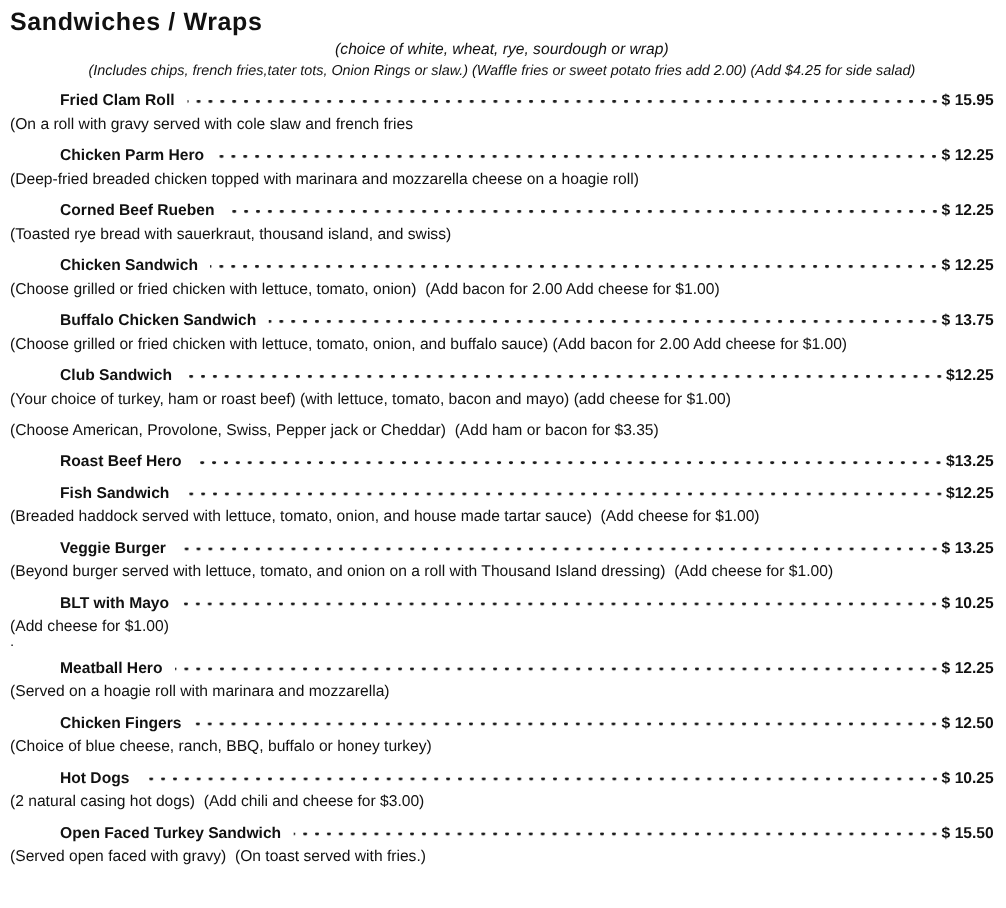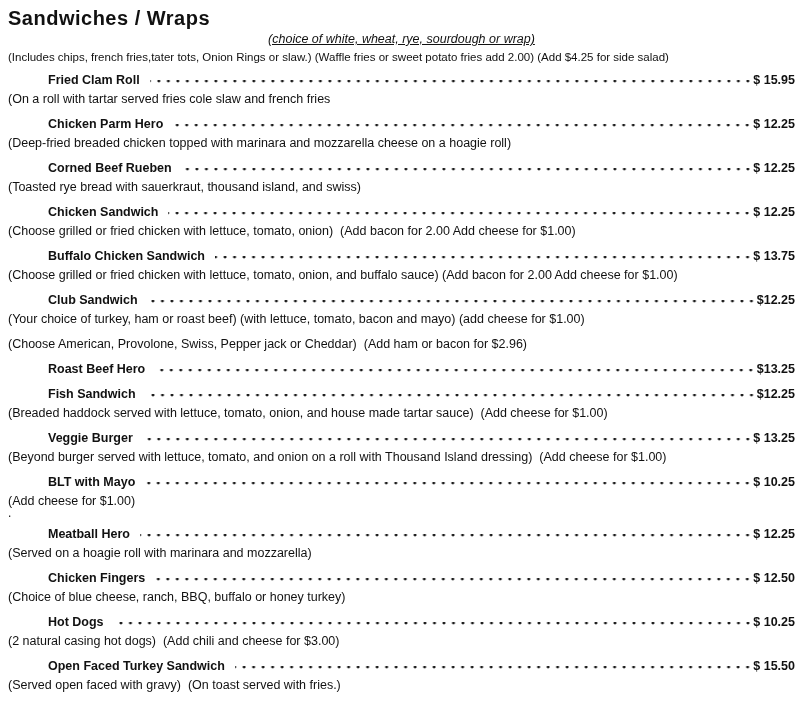--- a/index.html
+++ b/index.html
@@ -19,23 +19,24 @@
     font-weight: 700;
     letter-spacing: 0.5px;
     line-height: 24px;
   }
   .menu-subtitle {
     text-align: center;
     font-style: italic;
     font-size: 12.5px;
     line-height: 15px;
     margin-top: 2px;
-    text-decoration: underline;
   }
   .menu-note {
+    text-align: center;
+    font-style: italic;
     font-size: 11.5px;
     line-height: 14px;
     margin-top: 3px;
     margin-bottom: 9px;
     white-space: pre-wrap;
   }
 
   .menu-item { margin-bottom: 11px; }
   .item-line {
     display: flex;
@@ -77,21 +78,21 @@
   <div class="menu-subtitle">(choice of white, wheat, rye, sourdough or wrap)</div>
   <div class="menu-note">(Includes chips, french fries,tater tots, Onion Rings or slaw.) (Waffle fries or sweet potato fries add 2.00) (Add $4.25 for side salad)</div>
 
   <div id="menu-items">
   <div class="menu-item">
     <div class="item-line">
       <span class="item-name">Fried Clam Roll</span>
       <span class="dot-leader"></span>
       <span class="item-price">$ 15.95</span>
     </div>
-    <div class="item-desc">(On a roll with tartar served fries cole slaw and french fries</div>
+    <div class="item-desc">(On a roll with gravy served with cole slaw and french fries</div>
   </div>
 
   <div class="menu-item">
     <div class="item-line">
       <span class="item-name">Chicken Parm Hero</span>
       <span class="dot-leader"></span>
       <span class="item-price">$ 12.25</span>
     </div>
     <div class="item-desc">(Deep-fried breaded chicken topped with marinara and mozzarella cheese on a hoagie roll)</div>
   </div>
@@ -126,21 +127,21 @@
   <div class="menu-item">
     <div class="item-line">
       <span class="item-name">Club Sandwich</span>
       <span class="dot-leader"></span>
       <span class="item-price">$12.25</span>
     </div>
     <div class="item-desc">(Your choice of turkey, ham or roast beef) (with lettuce, tomato, bacon and mayo) (add cheese for $1.00)</div>
   </div>
 
   <div class="menu-item">
-    <div class="item-desc">(Choose American, Provolone, Swiss, Pepper jack or Cheddar)  (Add ham or bacon for $2.96)</div>
+    <div class="item-desc">(Choose American, Provolone, Swiss, Pepper jack or Cheddar)  (Add ham or bacon for $3.35)</div>
   </div>
 
   <div class="menu-item">
     <div class="item-line">
       <span class="item-name">Roast Beef Hero</span>
       <span class="dot-leader"></span>
       <span class="item-price">$13.25</span>
     </div>
   </div>
 

